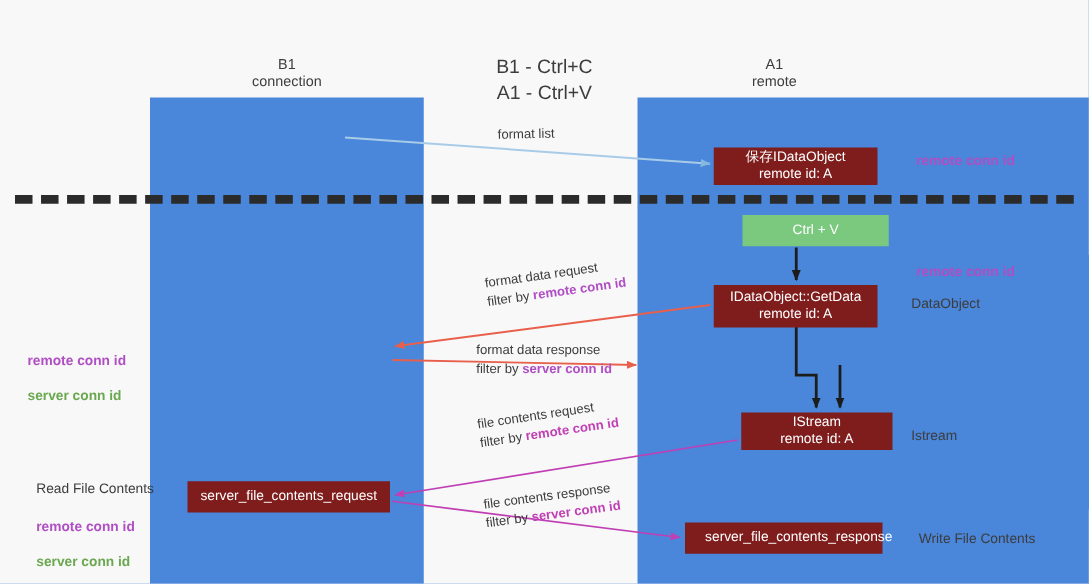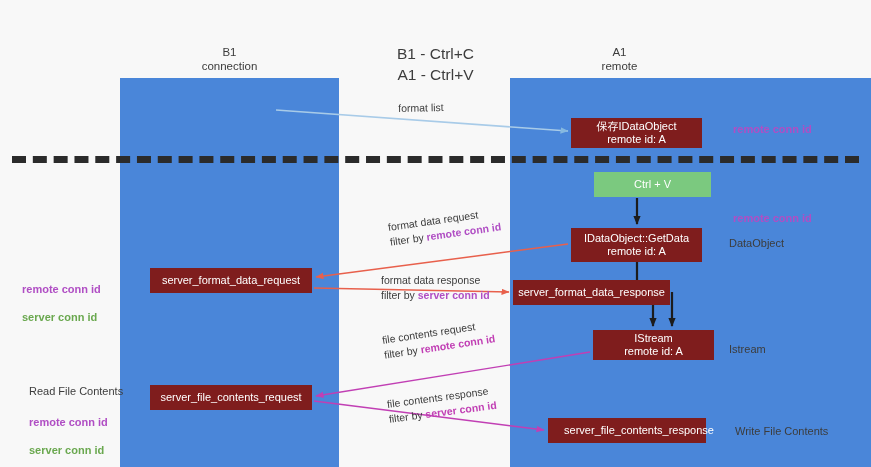--- a/index.html
+++ b/index.html
@@ -140,22 +140,20 @@
   <div class="lane-head" id="head-b1">B1
 connection</div>
   <div class="lane-head" id="head-a1">A1
 remote</div>
 
   <div class="node orange" id="n-save-ido">保存IDataObject
 remote id: A</div>
   <div class="node green" id="n-ctrlv">Ctrl + V</div>
   <div class="node orange" id="n-getdata">IDataObject::GetData
 remote id: A</div>
-  <div class="node orange" id="n-sfdreq">server_format_data_request</div>
-  <div class="node orange" id="n-sfdres">server_format_data_response</div>
   <div class="node orange" id="n-istream">IStream
 remote id: A</div>
   <div class="node orange" id="n-sfcreq">server_file_contents_request</div>
   <div class="node orange" id="n-sfcres">server_file_contents_response</div>
 
   <div class="caption cap-purple" id="cap-rc-1">remote conn id</div>
   <div class="caption cap-purple" id="cap-rc-2">remote conn id</div>
   <div class="caption" id="cap-dataobject">DataObject</div>
   <div class="caption" id="cap-istream">Istream</div>
   <div class="caption" id="cap-writefc">Write File Contents</div>

